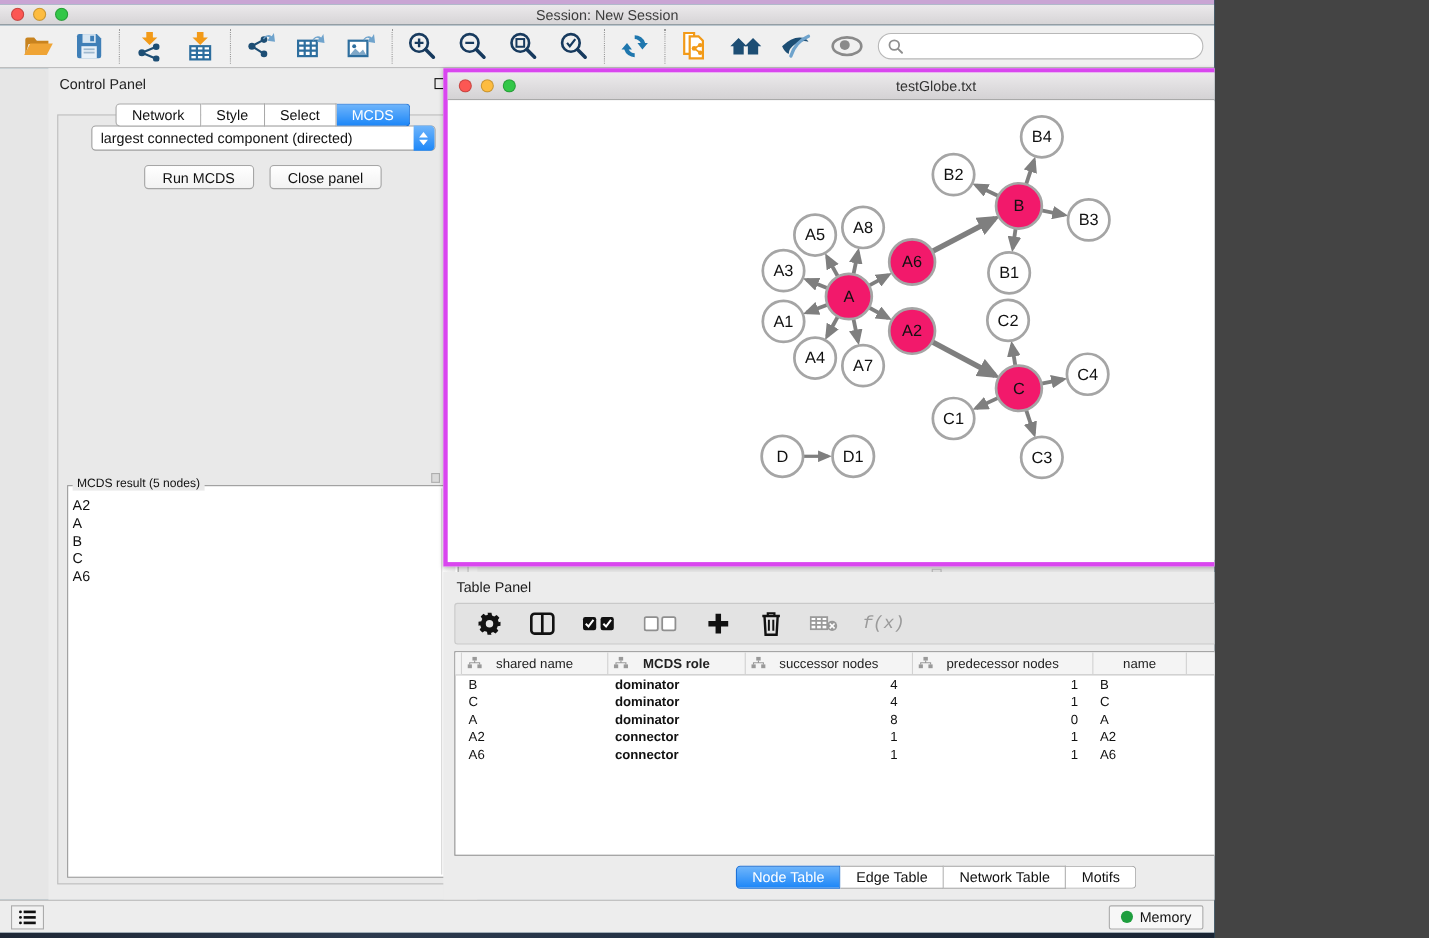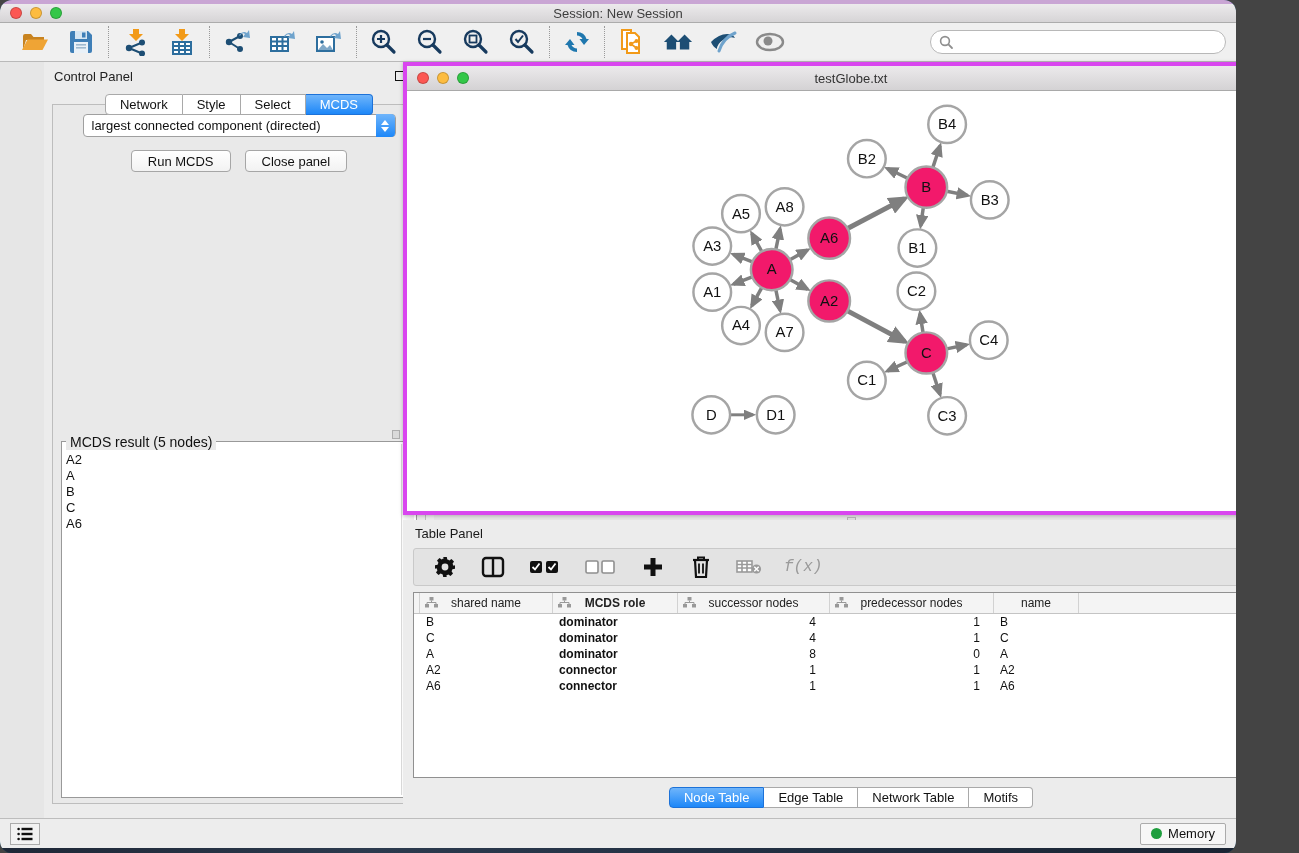--- a/index.html
+++ b/index.html
@@ -1,19 +1,19 @@
 <!DOCTYPE html>
 <html><head>
 <meta charset="utf-8">
 <style>
   * { margin:0; padding:0; box-sizing:border-box; }
   html,body { background:#444; }
   .app {
-    position:relative; width:1236px; height:853px; overflow:hidden;
-    font-family:"Liberation Sans", sans-serif; background:#0c4a6e; font-size:13px; color:#1a1a1a;border-radius:12px;
+    position:relative; width:1104px; height:853px; overflow:hidden;
+    font-family:"Liberation Sans", sans-serif; background:#0c4a6e; font-size:13px; color:#1a1a1a;
   }
   
   .desk-top { position:absolute; left:0; top:0; width:100%; height:4px; background:#C9A5D4; }
   .titlebar {
     position:absolute; left:0; top:4px; width:100%; height:19px;
     background:linear-gradient(#ECEAEC,#D6D4D6); border-bottom:1px solid #ACACAC;
     display:flex; align-items:center;
   }
   .traffic { display:flex; gap:8px; margin-left:10px; }
   .tl { width:12px; height:12px; border-radius:50%; border:0.5px solid rgba(0,0,0,.2); }
@@ -69,21 +69,21 @@
   .btn-row { display:flex; justify-content:center; gap:14px; margin-top:13px; }
   .pbtn {
     height:22px; padding:0 16px; background:linear-gradient(#FFFFFF,#F2F2F2); border:1px solid #A6A6A6;
     border-radius:4px; font-size:13px; color:#111; display:flex; align-items:center;
   }
   .result-box {
     position:absolute; left:8px; right:8px; top:336px; bottom:5px;
     border:1px solid #999; background:#fff;
   }
   .result-legend {
-    position:absolute; top:-8px; left:4px; background:#E9E9E9; padding:0 4px; font-size:14px; color:#111;
+    position:absolute; top:-8px; left:4px; background:#E9E9E9; padding:0 4px; font-size:11px; color:#111;
   }
   .result-list { position:absolute; inset:10px 16px 2px 4px; overflow:hidden; font-size:13px; line-height:16px; color:#111; }
   .result-scroll { position:absolute; top:2px; bottom:2px; right:2px; width:13px; background:linear-gradient(90deg,#fafafa,#ececec); border-left:1px solid #d8d8d8; }
   
   .v-split { position:absolute; left:390px; top:0; width:13px; height:756px; }
   .knob { position:absolute; width:8px; height:9px; background:#DADADA; border:1px solid #AEAEAE; }
   .v-split .knob { left:2px; top:368px; }
   
   .net-window {
     position:absolute; left:403px; top:0; width:896px; height:453px;

